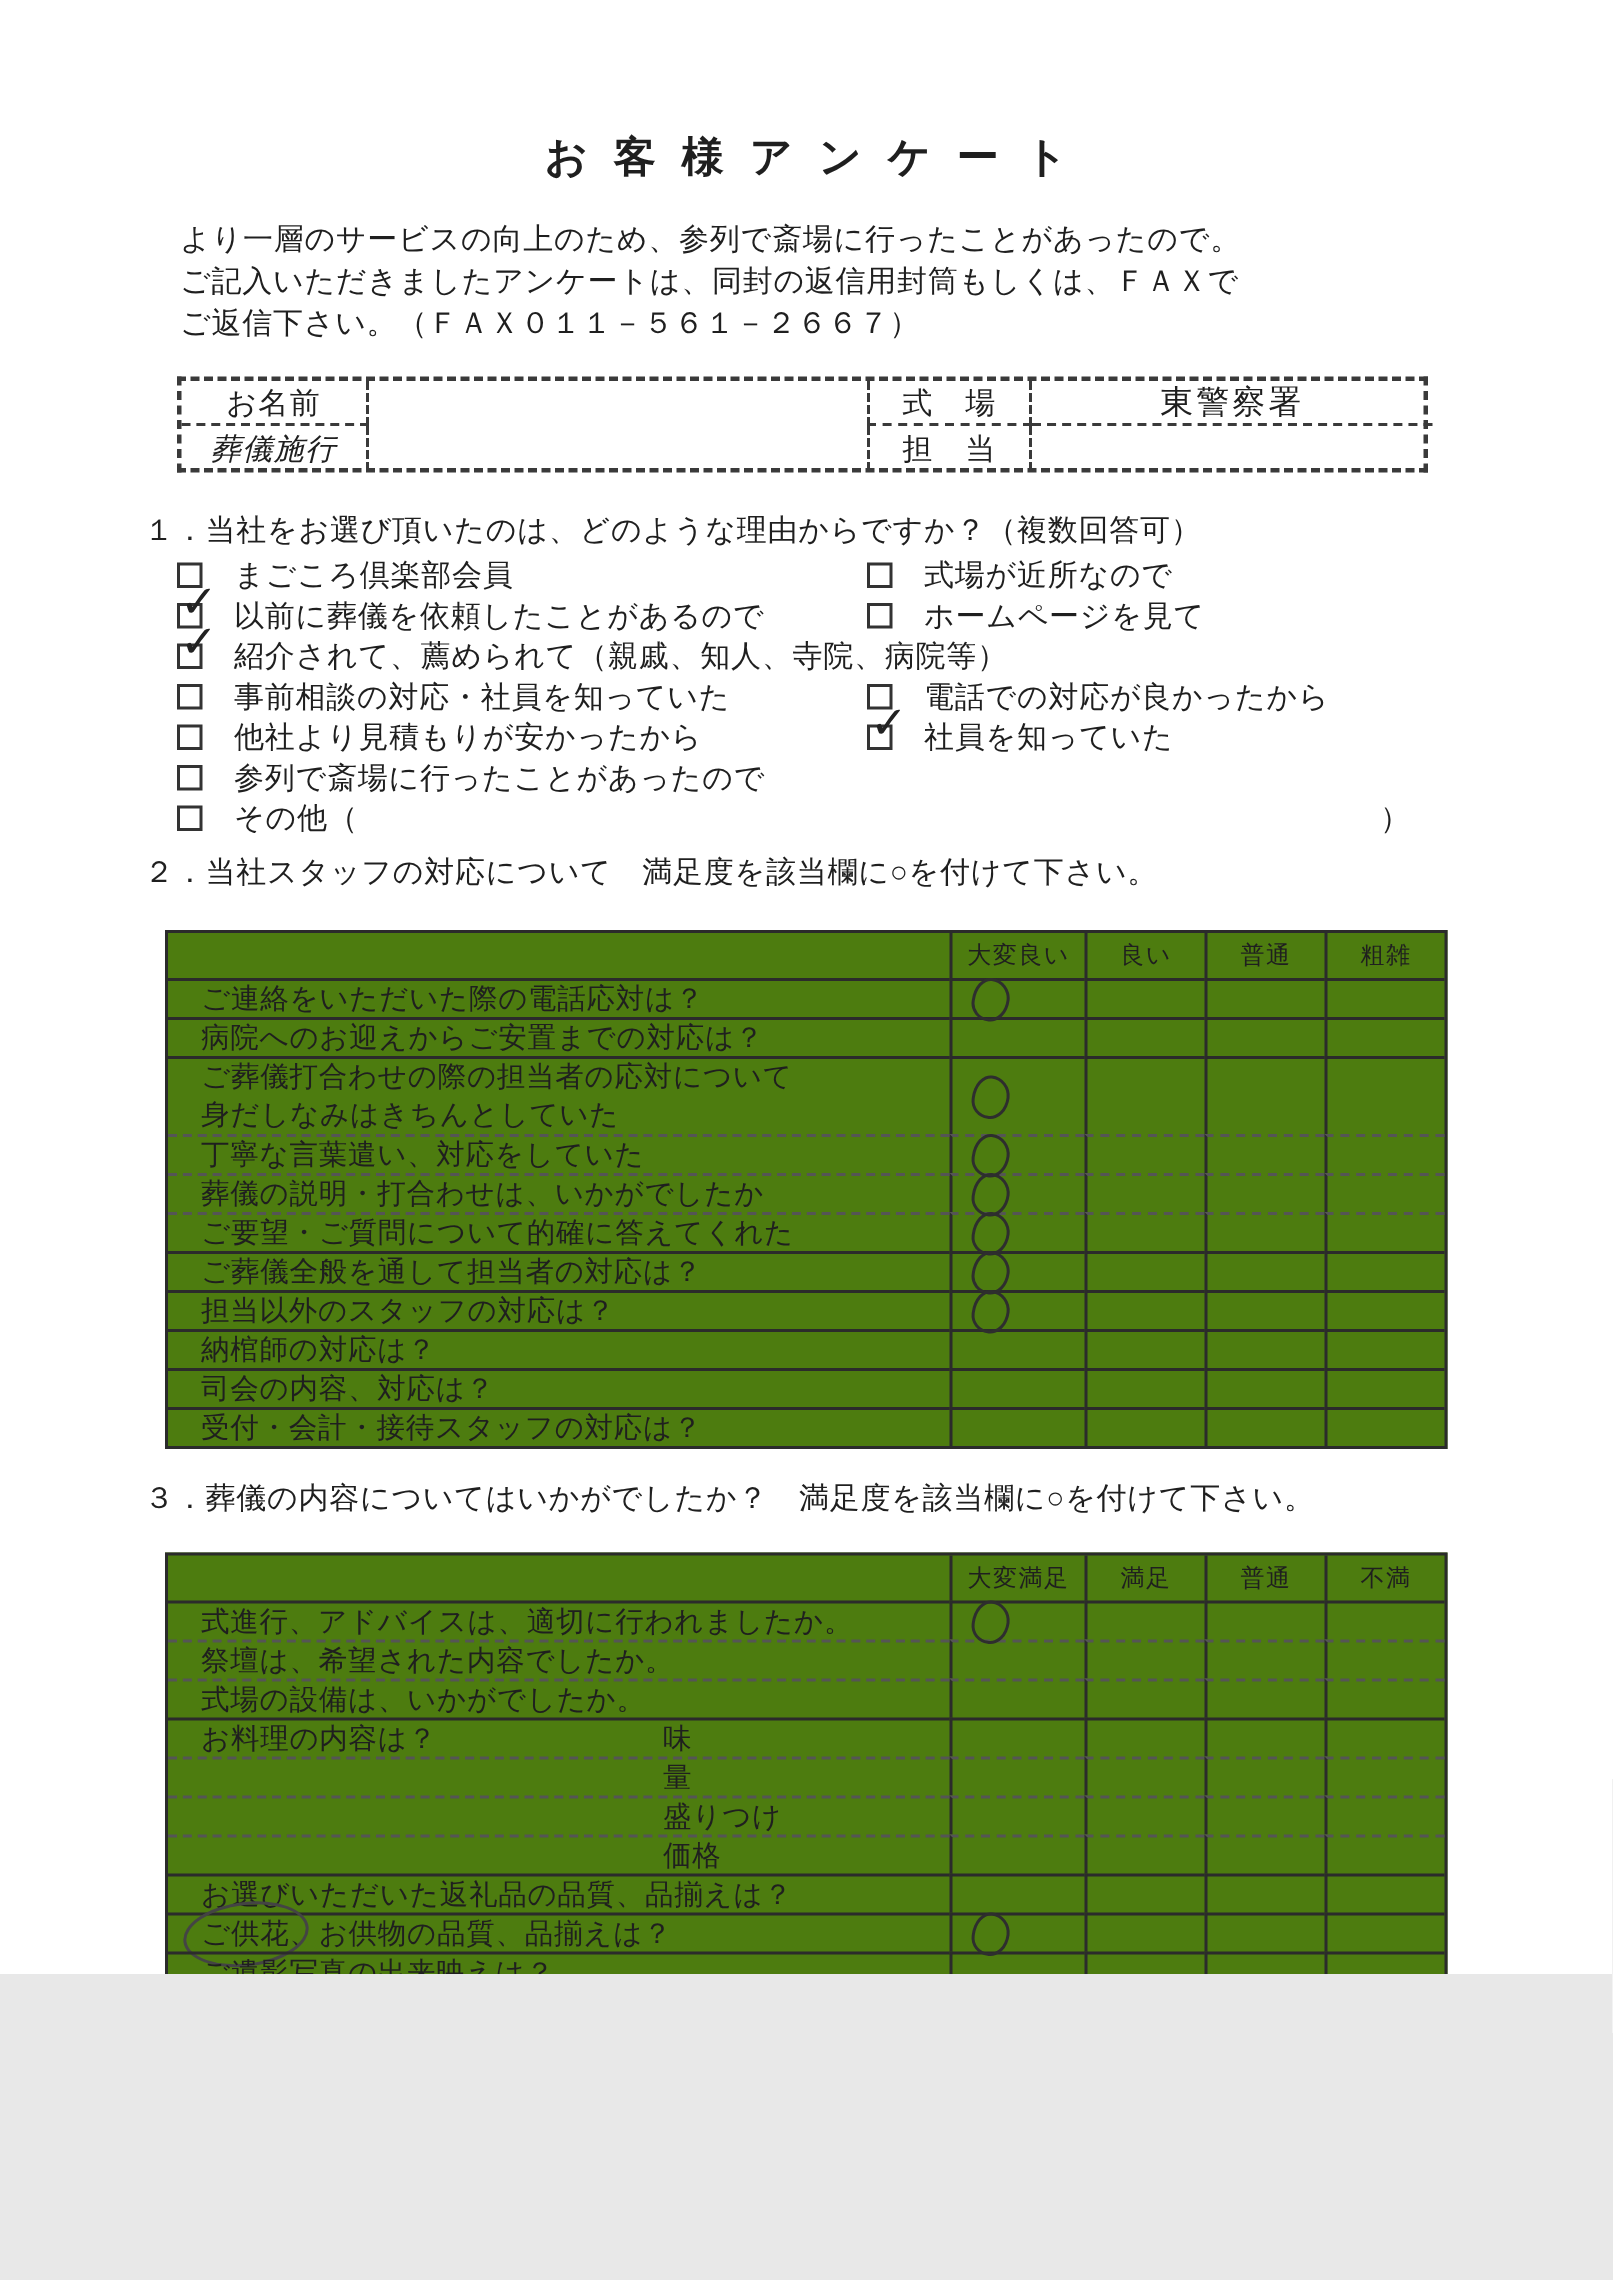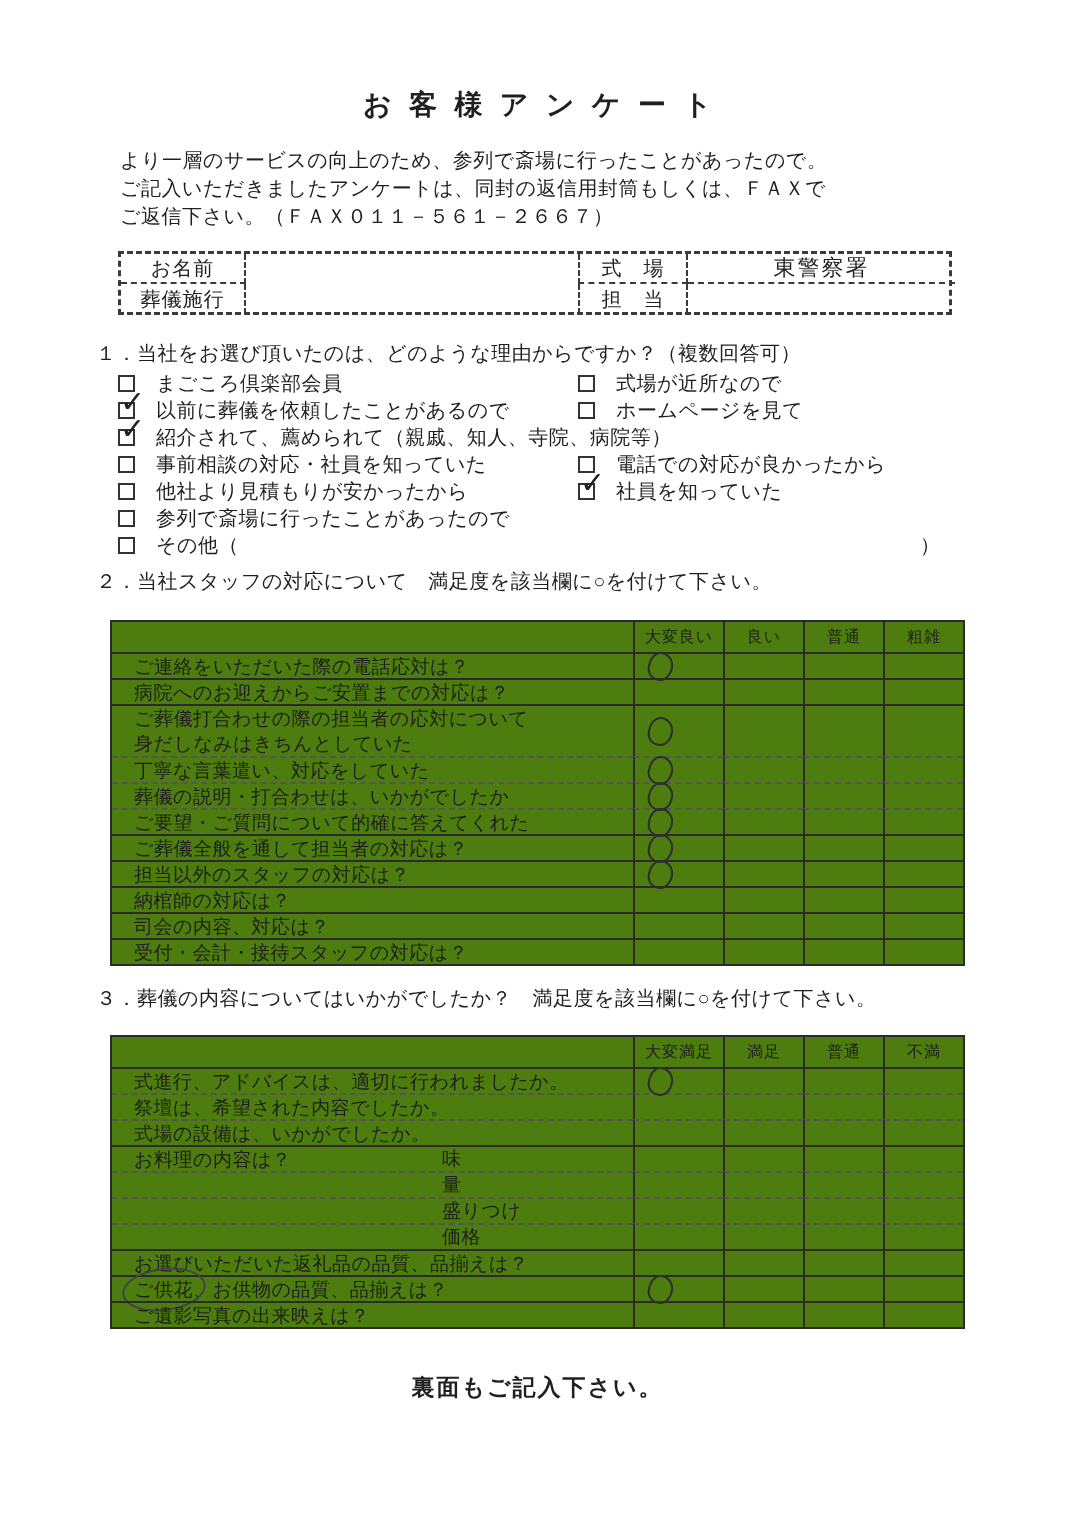--- a/index.html
+++ b/index.html
@@ -1,19 +1,19 @@
 <!DOCTYPE html>
 <html><head>
 <meta charset="utf-8">
 <style>
   * { margin:0; padding:0; box-sizing:border-box; }
   html,body { background:#e8e8e8; }
   body { font-family:"Liberation Sans","DejaVu Sans",sans-serif; }
   .page {
-    position:relative; width:1075px; height:1520px; margin:0 auto;
+    position:relative; width:1075px; height:1316px; margin:0 auto;
     background:#ffffff; color:#1f1f1f; overflow:hidden;
   }
   
   .title {
     position:absolute; top:86px; left:0; width:100%;
     text-align:center; font-size:28px; font-weight:bold;
     letter-spacing:0.62em; text-indent:0.62em;
   }
   .intro { position:absolute; left:120px; top:146px; font-size:20px; line-height:28px; letter-spacing:0.5px; }
   
@@ -24,21 +24,21 @@
     font-size:20px;
   }
   .ib-cell { display:flex; align-items:center; justify-content:center; letter-spacing:1px; }
   .ib-namecol { border-right:2px dashed #3a3a3a; }
   .ib-name-top { border-bottom:2px dashed #3a3a3a; }
   .ib-valbig { grid-row:1 / span 2; }
   .ib-rlabel { border-left:2px dashed #3a3a3a; border-right:2px dashed #3a3a3a; }
   .ib-rlabel-top { border-bottom:2px dashed #3a3a3a; }
   .ib-rval-top { border-bottom:2px dashed #3a3a3a; font-size:22px; letter-spacing:2px; }
   
-  .q-heading { position:absolute; left:96px; font-size:20px; letter-spacing:0.5px;font-family:Liberation Mono, monospace; }
+  .q-heading { position:absolute; left:96px; font-size:20px; letter-spacing:0.5px; }
   .q1-heading { top:340px; }
   .q1-options { position:absolute; left:118px; top:370px; width:860px; }
   .q1-row { position:relative; height:27px; }
   .q1-item { position:absolute; left:0; top:0; white-space:nowrap; }
   .q1-item.right { left:460px; }
   .cb {
     display:inline-block; width:17px; height:17px;
     border:2px solid #333; vertical-align:-2px; position:relative; background:#fff;
   }
   .cb .check {
@@ -96,21 +96,21 @@
     <div>より一層のサービスの向上のため、参列で斎場に行ったことがあったので。</div>
     <div>ご記入いただきましたアンケートは、同封の返信用封筒もしくは、ＦＡＸで</div>
     <div>ご返信下さい。（ＦＡＸ０１１－５６１－２６６７）</div>
   </div>
 
   <div class="infobox">
     <div class="ib-cell ib-namecol ib-name-top">お名前</div>
     <div class="ib-cell ib-valbig" style="grid-column:2;"></div>
     <div class="ib-cell ib-rlabel ib-rlabel-top">式　場</div>
     <div class="ib-cell ib-rval-top">東警察署</div>
-    <div class="ib-cell ib-namecol" style="grid-row:2; grid-column:1;">葬儀施行</div>
+    <div class="ib-cell ib-namecol" style="grid-row:2; grid-column:1;font-style:italic;">葬儀施行</div>
     <div class="ib-cell ib-rlabel" style="grid-row:2; grid-column:3;">担　当</div>
     <div class="ib-cell" style="grid-row:2; grid-column:4;"></div>
   </div>
 
   <div class="q-heading q1-heading">１．当社をお選び頂いたのは、どのような理由からですか？（複数回答可）</div>
   <div class="q1-options">
       <div class="q1-row">
         <span class="q1-item"><span class="cb"></span><span class="q1-label">まごころ倶楽部会員</span></span>
         <span class="q1-item right"><span class="cb"></span><span class="q1-label">式場が近所なので</span></span>
       </div>

